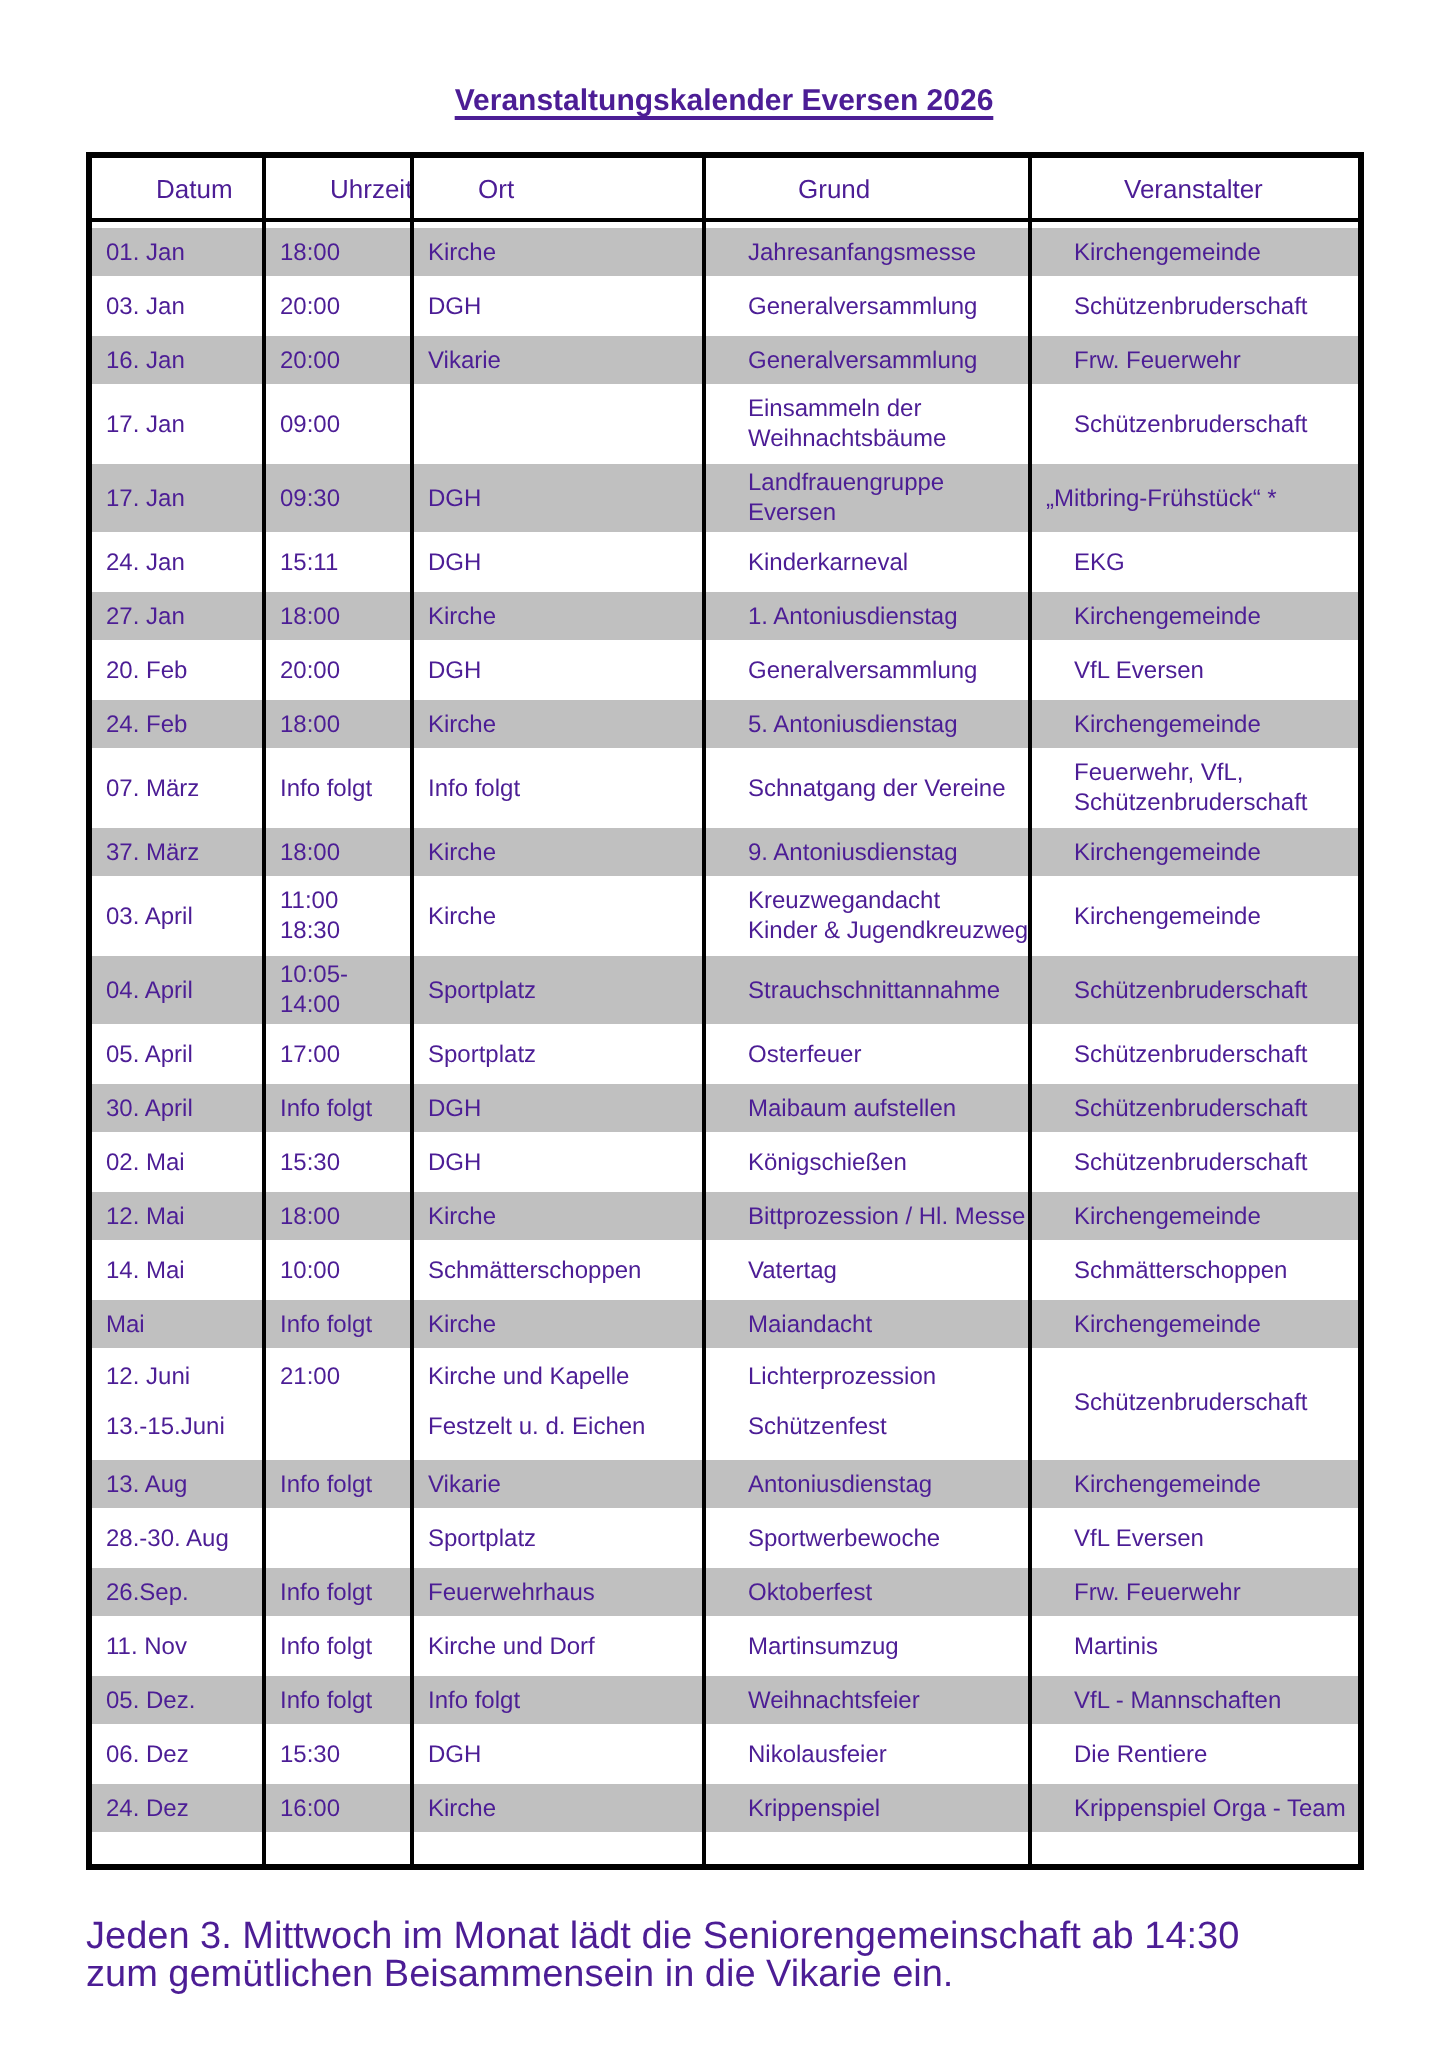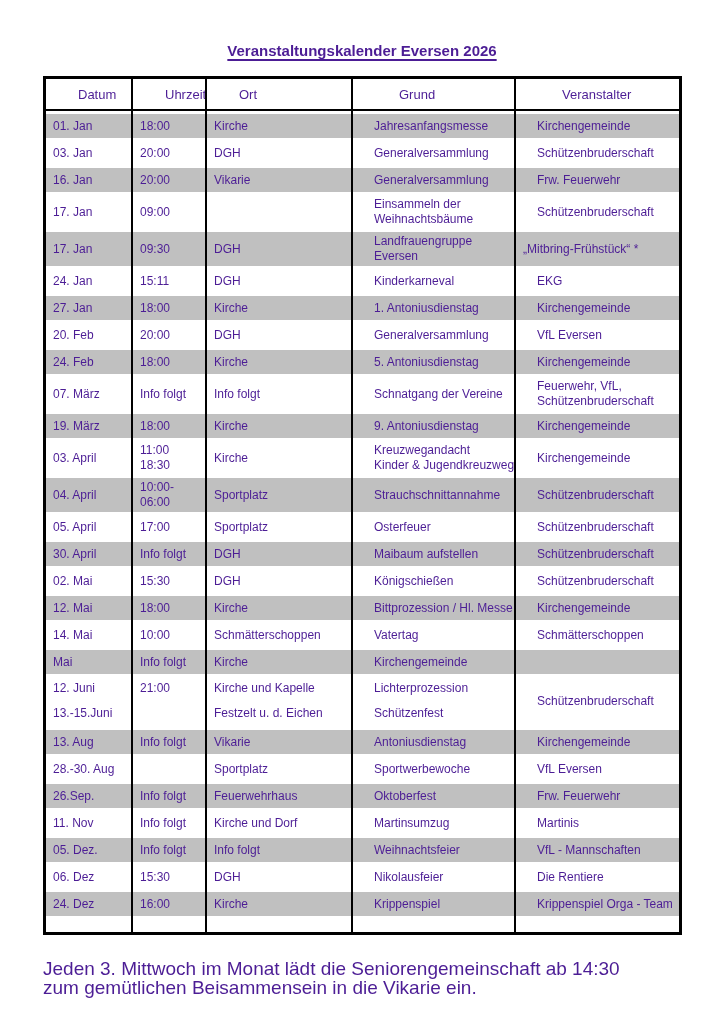--- a/index.html
+++ b/index.html
@@ -269,21 +269,21 @@
           <div class="cell c4">
             <div class="line">Schnatgang der Vereine</div>
           </div>
           <div class="cell c5">
             <div class="line">Feuerwehr, VfL,</div>
             <div class="line">Schützenbruderschaft</div>
           </div>
         </div>
         <div class="row shaded">
           <div class="cell c1">
-            <div class="line">19. März</div>
+            <div class="line">37. März</div>
           </div>
           <div class="cell c2">
             <div class="line">18:00</div>
           </div>
           <div class="cell c3">
             <div class="line">Kirche</div>
           </div>
           <div class="cell c4">
             <div class="line">9. Antoniusdienstag</div>
           </div>
@@ -308,21 +308,21 @@
           </div>
           <div class="cell c5">
             <div class="line">Kirchengemeinde</div>
           </div>
         </div>
         <div class="row shaded">
           <div class="cell c1">
             <div class="line">04. April</div>
           </div>
           <div class="cell c2">
-            <div class="line">10:00-06:00</div>
+            <div class="line">10:05-14:00</div>
           </div>
           <div class="cell c3">
             <div class="line">Sportplatz</div>
           </div>
           <div class="cell c4">
             <div class="line">Strauchschnittannahme</div>
           </div>
           <div class="cell c5">
             <div class="line">Schützenbruderschaft</div>
           </div>
@@ -414,20 +414,23 @@
         </div>
         <div class="row shaded">
           <div class="cell c1">
             <div class="line">Mai</div>
           </div>
           <div class="cell c2">
             <div class="line">Info folgt</div>
           </div>
           <div class="cell c3">
             <div class="line">Kirche</div>
+          </div>
+          <div class="cell c4">
+            <div class="line">Maiandacht</div>
           </div>
           <div class="cell c5">
             <div class="line">Kirchengemeinde</div>
           </div>
         </div>
         <div class="row plain merged">
           <div class="cell c1">
             <div class="line">12. Juni</div>
             <div class="line">13.-15.Juni</div>
           </div>

